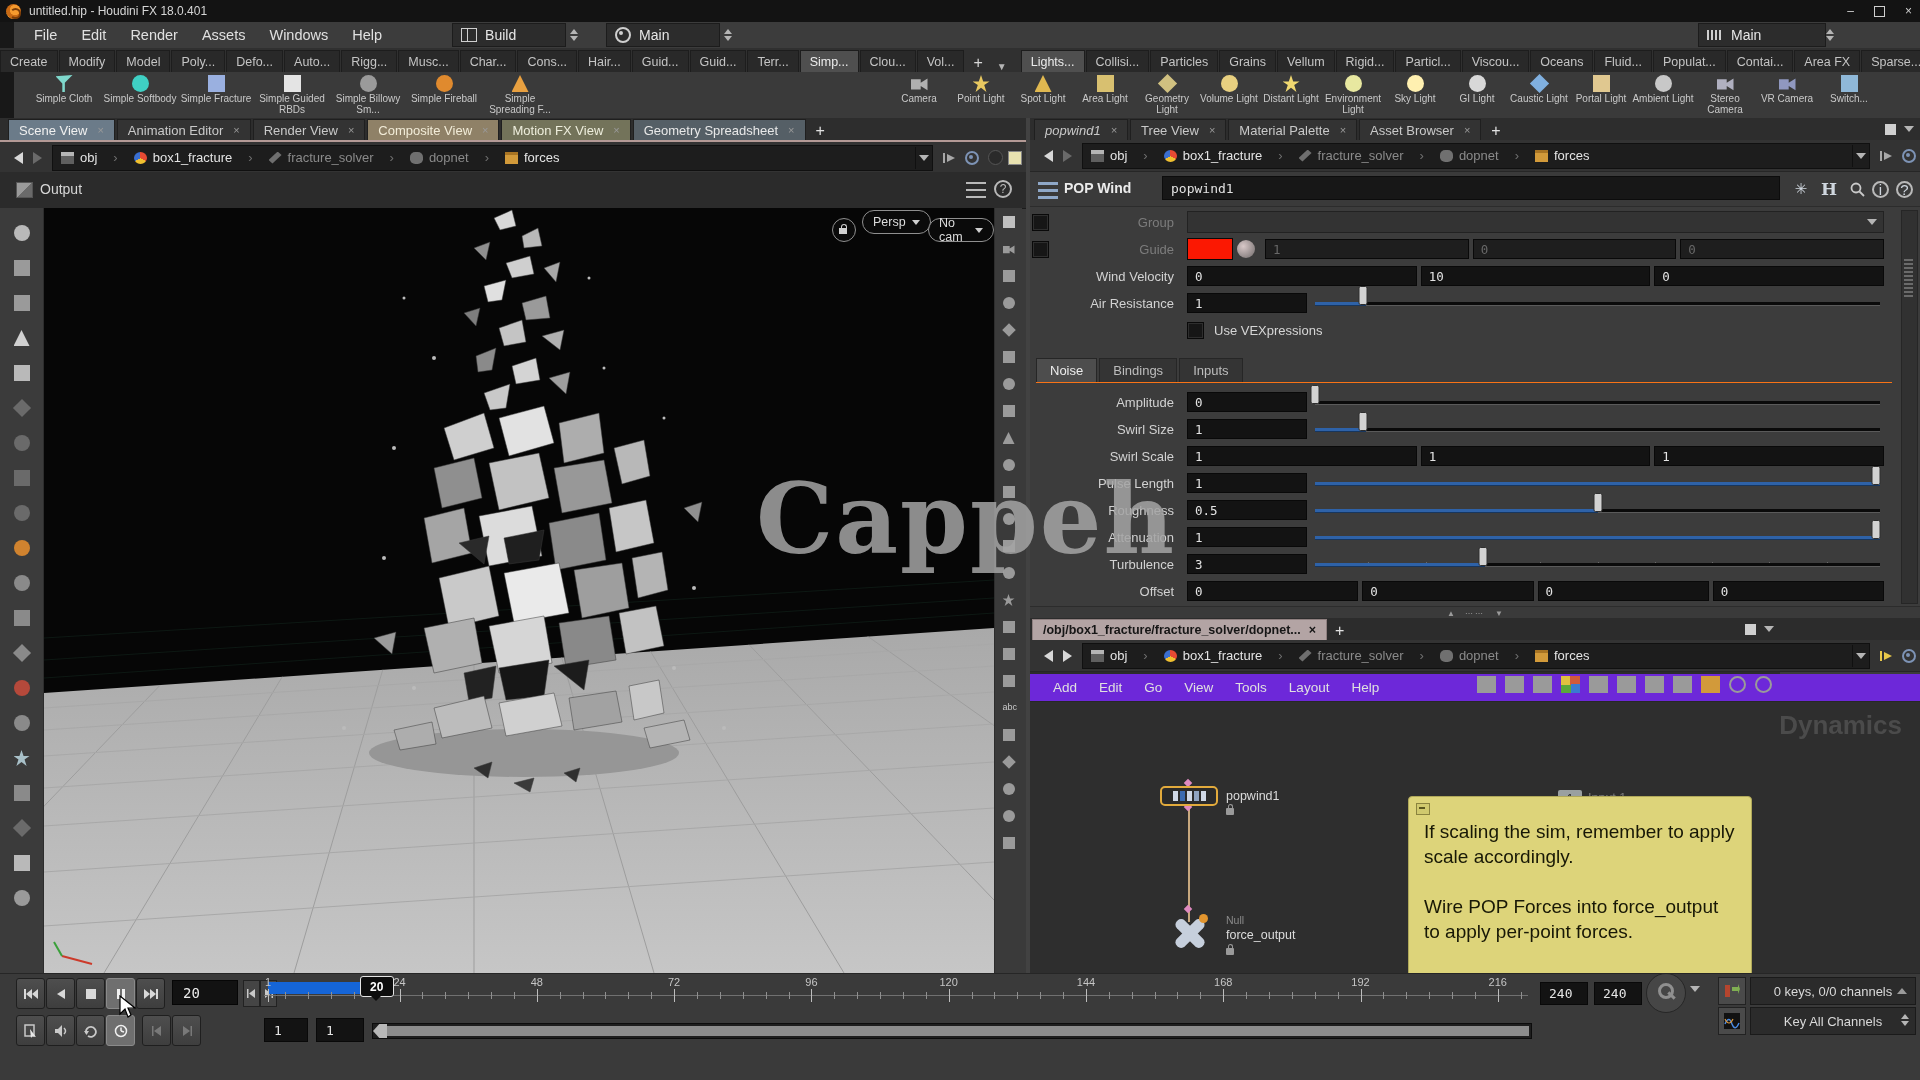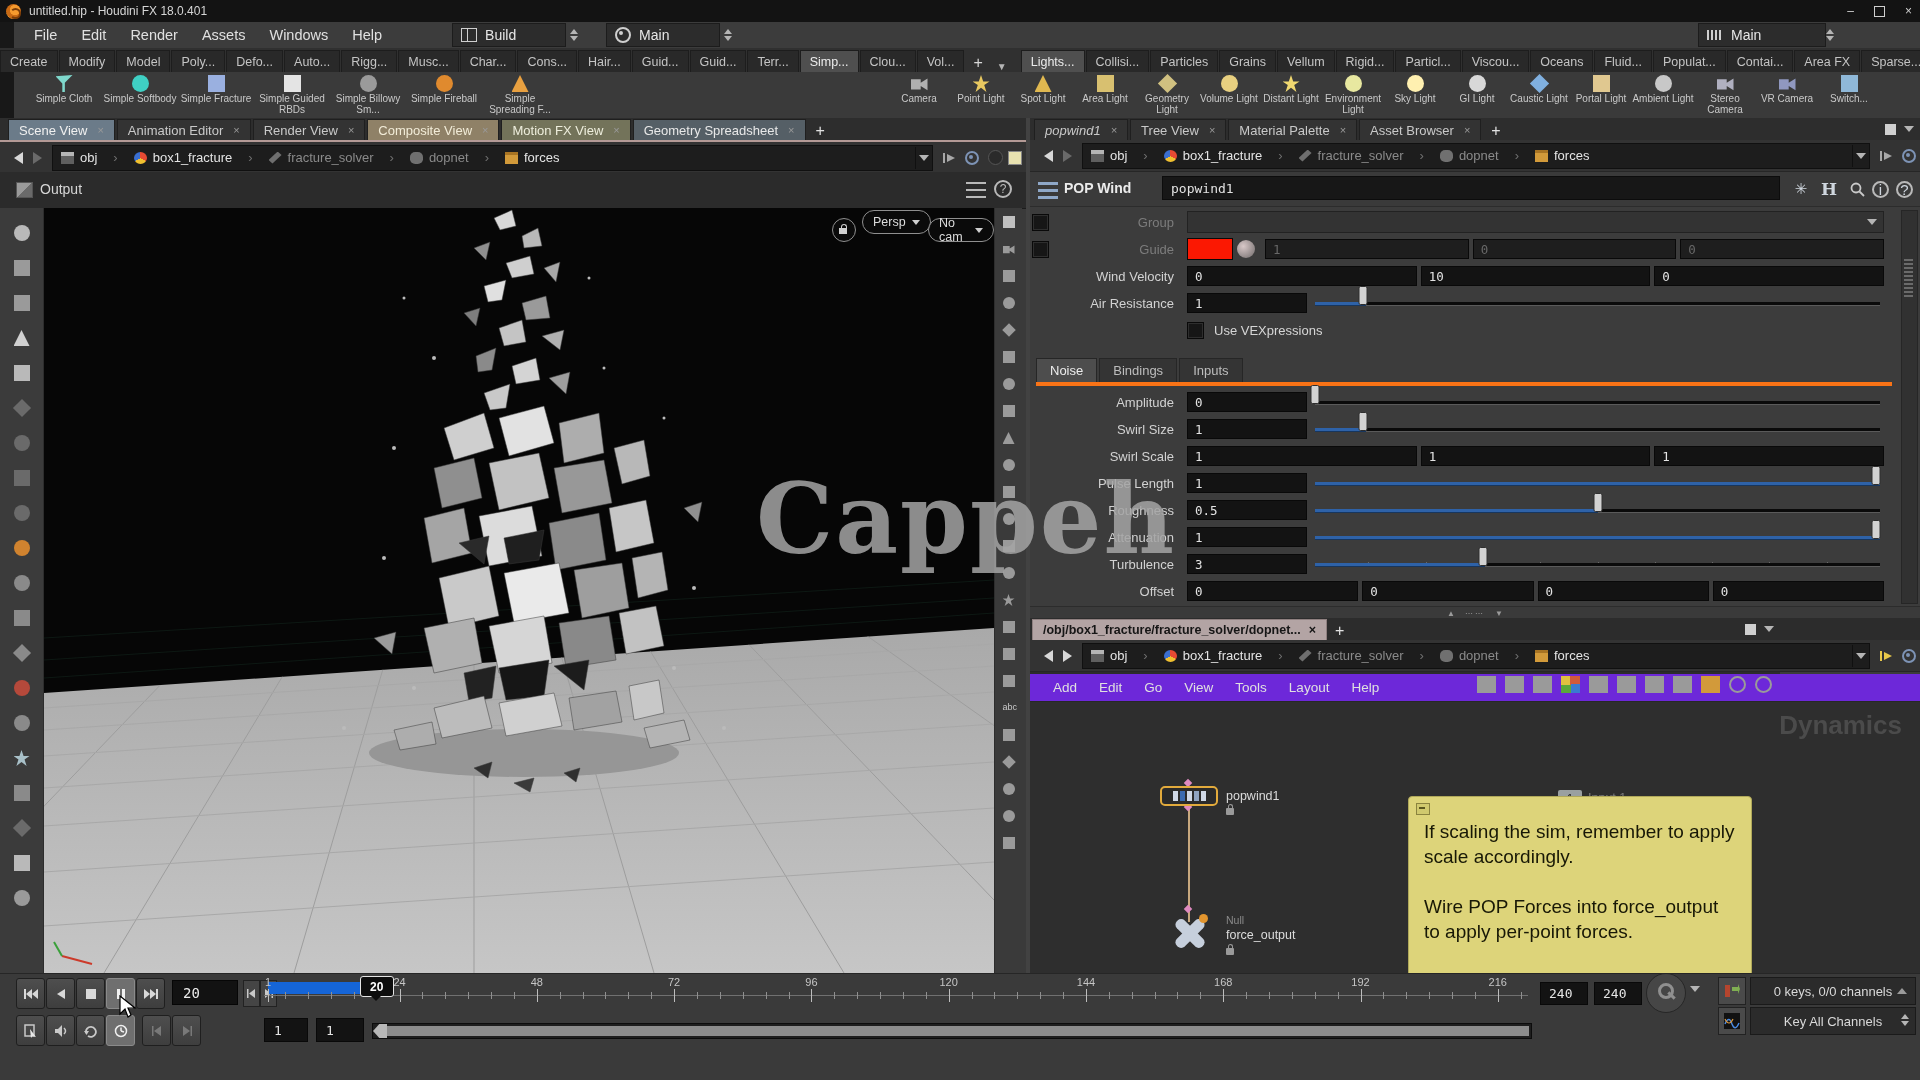--- a/index.html
+++ b/index.html
@@ -112,21 +112,21 @@
   .cb{width:15px;height:15px;background:#161616;border:1px solid #090909;box-shadow:inset 0 0 0 1px #2e2e2e;position:relative;flex:none}
   .cb.on::after{content:"✓";position:absolute;left:0px;top:-4px;color:#f2f2f2;font-size:17px;font-weight:bold}
   .swatch{width:44px;height:20px;border:1px solid #090909;flex:none}
   .ramp{width:18px;height:18px;border-radius:50%;background:radial-gradient(circle at 35% 35%,#d8c8c8,#6f6a6a);flex:none;margin-right:6px}
   .slider{flex:1;height:20px;position:relative}
   .strack{position:absolute;left:4px;right:4px;top:9px;height:3px;background:#0a0a0a;border-bottom:1px solid #5a5a5a}
   .sfill{position:absolute;left:0;top:0;height:3px;background:#2e62a8;box-shadow:0 1px 0 #17365e}
   .shandle{position:absolute;top:-7px;width:7px;height:17px;background:#d2d2d2;border:1px solid #2e2e2e;border-radius:2px;transform:translateX(-50%)}
   .stick{position:absolute;top:8px;width:1px;height:4px;background:#6a6a6a}
   .checklab{color:#d6d6d6;margin-left:10px}
-  #ntabs{position:absolute;left:6px;top:240px;display:flex;border-bottom:4px solid #f97316;width:856px}
+  #ntabs{position:absolute;left:6px;top:240px;display:flex;border-bottom:1px solid #f97316;width:856px}
   .ntab{padding:4px 13px;background:#343434;border:1px solid #262626;border-bottom:none;color:#bdbdbd;margin-right:2px;font-size:13px}
   .ntab.active{background:#4d4d4d;color:#ececec}
   #pscroll{position:absolute;right:2px;top:92px;width:15px;height:392px;background:#313131;border:1px solid #262626}
   #pscroll .thumb{position:absolute;left:2px;top:46px;width:9px;height:40px;background:repeating-linear-gradient(0deg,#6a6a6a 0 2px,transparent 2px 4px)}
   #psplit{position:absolute;left:0;top:488px;width:890px;height:12px;background:#3a3a3a;border-top:1px solid #2c2c2c;border-bottom:1px solid #2c2c2c;display:flex;align-items:center;justify-content:center;gap:10px;color:#9a9a9a;font-size:8px}
   
   #netwrap{position:absolute;left:0;top:500px;width:750px;height:355px;background:#2c2c2c}
   .net-tab{height:20px;display:flex;align-items:center;gap:8px;padding:0 10px;background:#b3a4a4;color:#161616;font-weight:bold;font-size:12.5px;border:1px solid #8f8080;border-bottom:none}
   #netmenu{position:absolute;left:0;top:56px;width:890px;height:28px;background:#6d28d9;border-bottom:1px solid #272727;display:flex;align-items:center;padding-left:12px;box-sizing:border-box}
   #netmenu .menuitem{font-size:13.5px;padding:0 11px}

